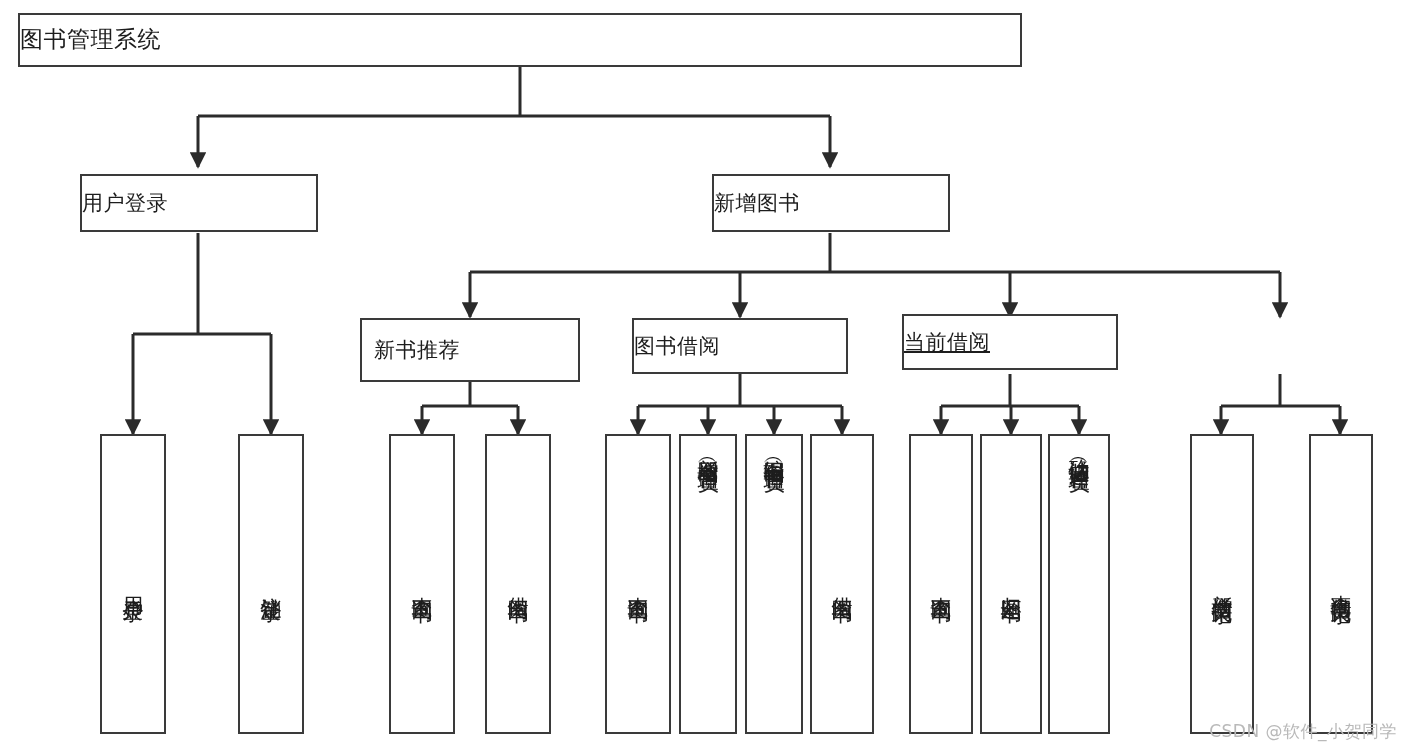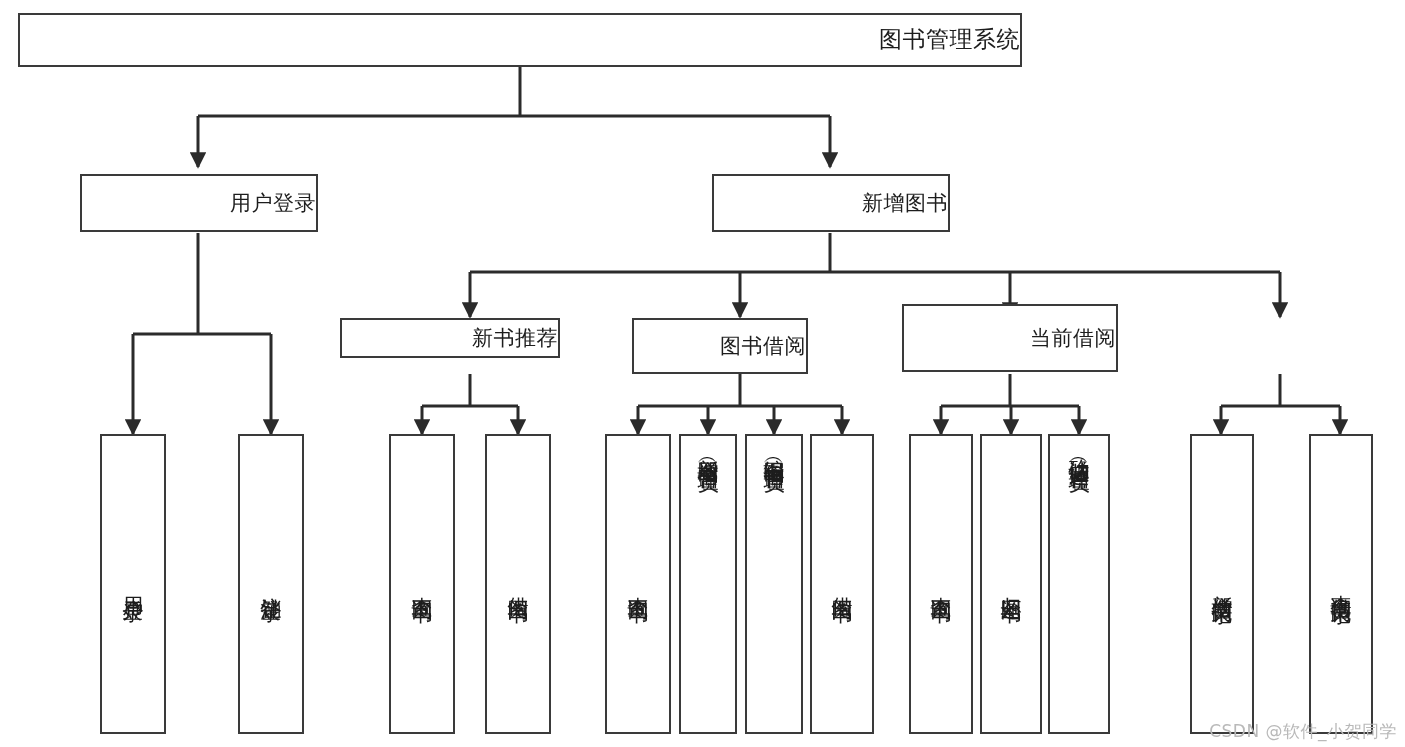--- a/index.html
+++ b/index.html
@@ -28,21 +28,21 @@
     pointer-events: none;
   }
   
   .node {
     position: absolute;
     box-sizing: border-box;
     background: #ffffff;
     border: 2.5px solid #3a3a3a;
     display: flex;
     align-items: center;
-    justify-content: flex-end;
+    justify-content: flex-start;
     color: #1d1d1d;
   }
   .node .label {
     display: block;
     text-align: center;
     line-height: 1.18;
     letter-spacing: 0.5px;
   }
   
   .node.root .label {
@@ -142,27 +142,27 @@
     <span class="label">图书管理系统</span>
   </div>
 
   <div class="node h" style="left:80px; top:174px; width:238px; height:58px;">
     <span class="label">用户登录</span>
   </div>
   <div class="node h" style="left:712px; top:174px; width:238px; height:58px;">
     <span class="label">新增图书</span>
   </div>
 
-  <div class="node h" style="left:340px; top:318px; width:220px; height:40px;">
+  <div class="node h" style="left:360px; top:318px; width:220px; height:64px;padding-left:12px;">
     <span class="label">新书推荐</span>
   </div>
-  <div class="node h" style="left:632px; top:318px; width:176px; height:56px;">
+  <div class="node h" style="left:632px; top:318px; width:216px; height:56px;">
     <span class="label">图书借阅</span>
   </div>
-  <div class="node h" style="left:902px; top:304px; width:216px; height:68px;">
+  <div class="node h" style="left:902px; top:314px; width:216px; height:56px;text-decoration:underline;">
     <span class="label">当前借阅</span>
   </div>
 
   <div class="node v center" style="left:100px; top:434px; width:66px; height:300px;">
     <span class="label">用户登录</span>
   </div>
   <div class="node v center" style="left:238px; top:434px; width:66px; height:300px;">
     <span class="label">注销登录</span>
   </div>
 

